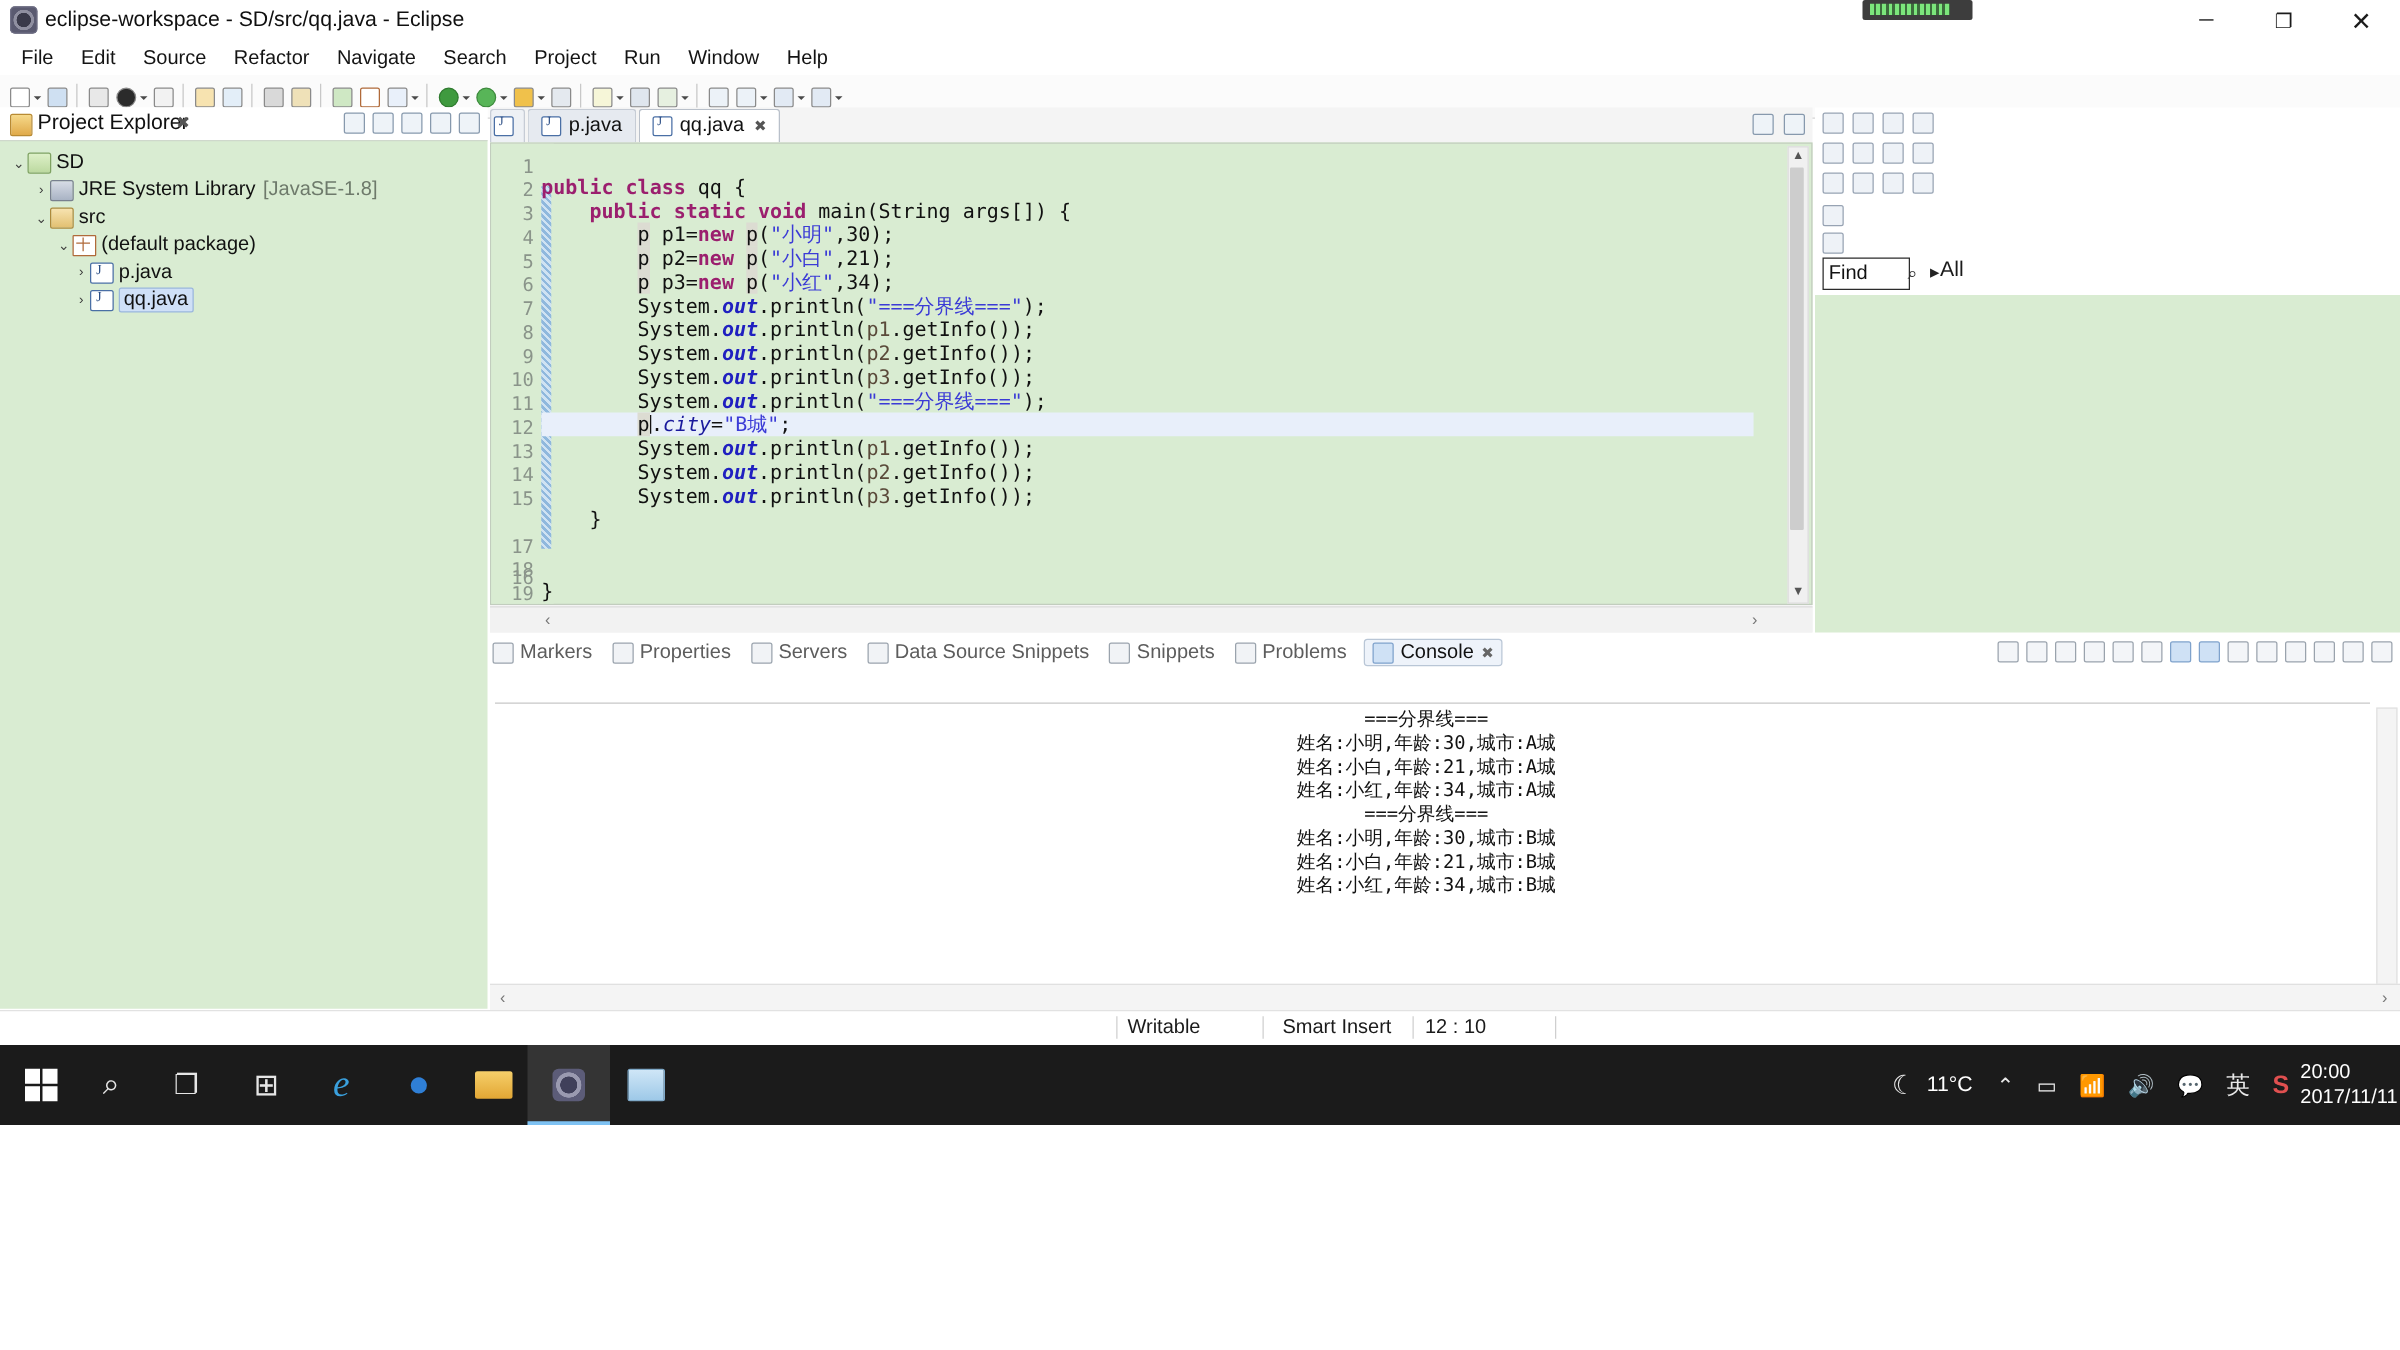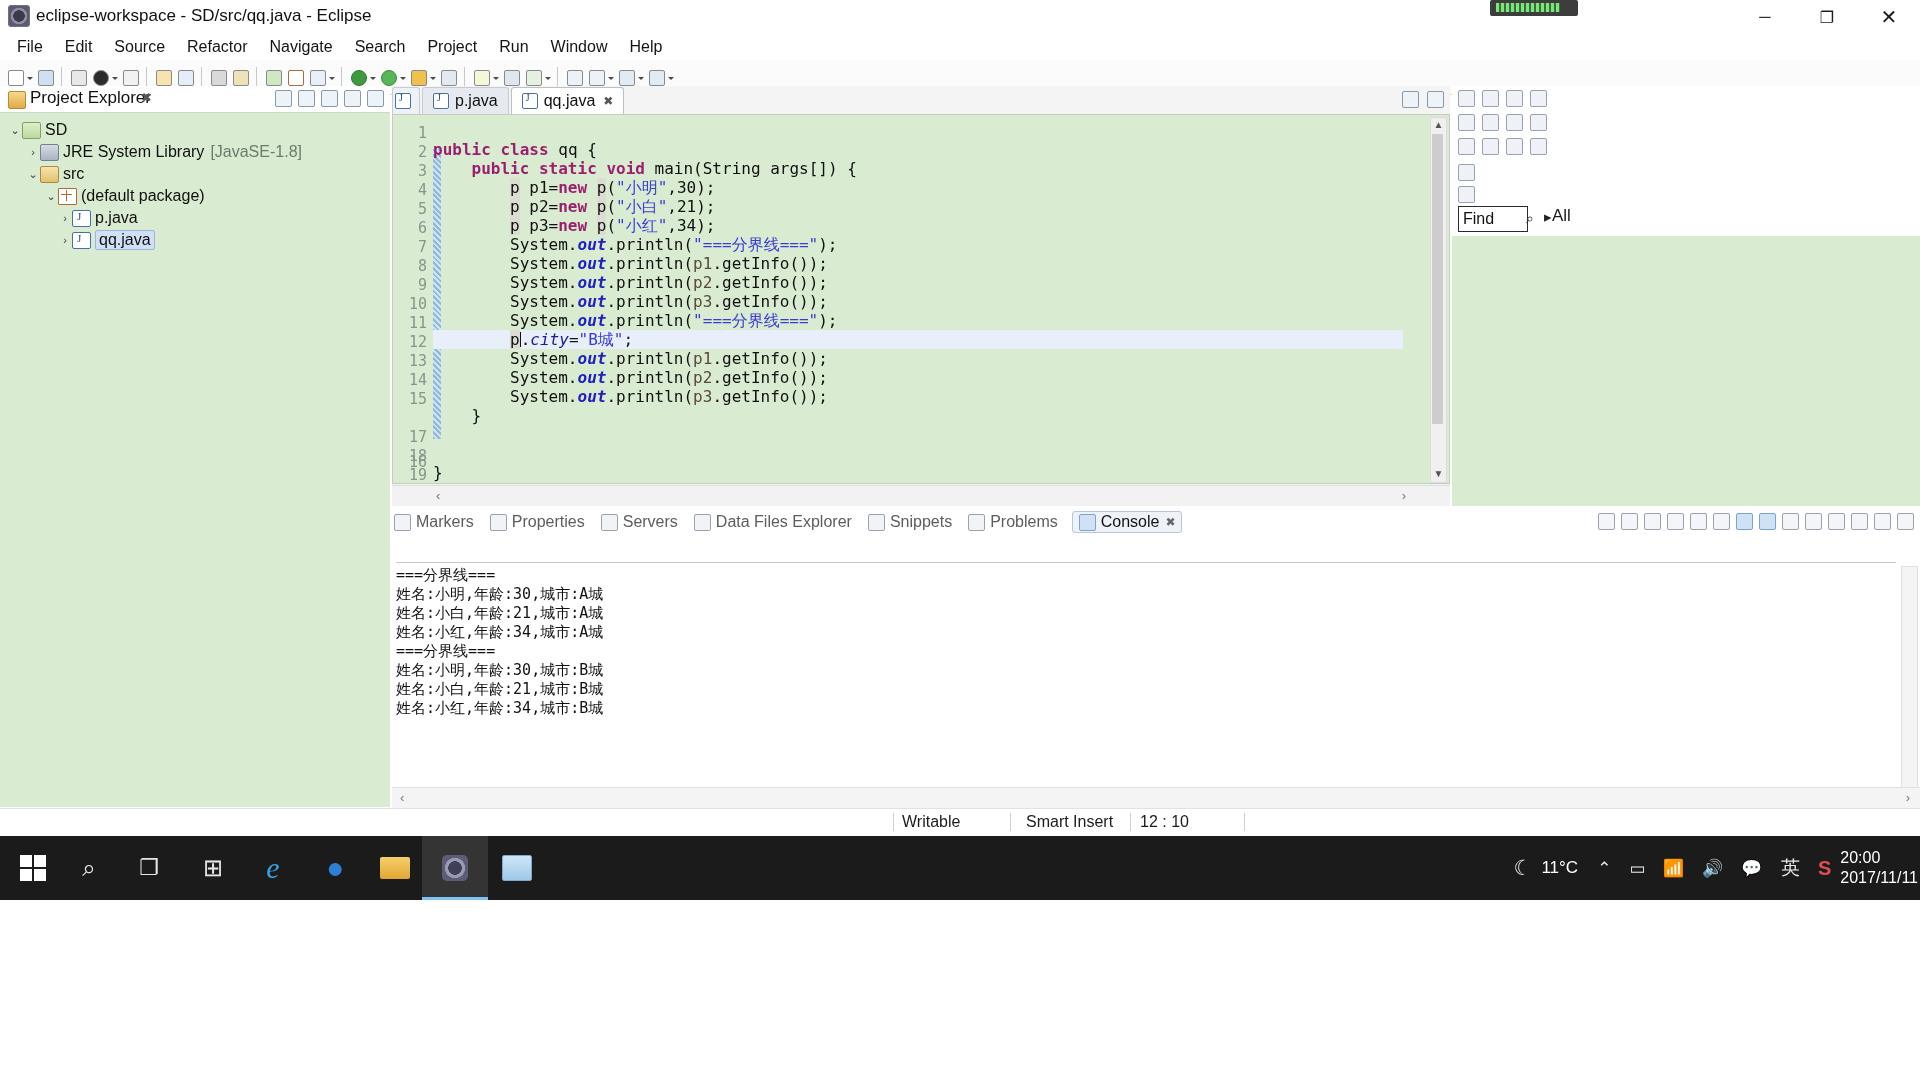--- a/index.html
+++ b/index.html
@@ -112,21 +112,21 @@
   .rp-head{position:absolute;left:0;top:0;width:468px;height:24px;}
   .rp-tools{position:absolute;left:6px;top:28px;display:flex;gap:7px;align-items:center;}
   .rp-tools2{position:absolute;left:6px;top:52px;display:flex;gap:7px;align-items:center;}
   .rp-find{position:absolute;left:6px;top:120px;width:64px;height:24px;border:1px solid #2b2b2b;background:#fff;
     font-size:16px;color:#111;display:flex;align-items:center;padding-left:4px;}
   .rp-all{position:absolute;left:100px;top:120px;font-size:17px;color:#1b1b1b;}
   .rp-body{position:absolute;left:0;top:150px;width:468px;height:270px;background:#d9ecd2;}
   .mini-ico{width:15px;height:15px;border:1px solid #97a3b3;background:#eef2f7;border-radius:2px;}
 
   
-  .bottom{position:absolute;left:392px;top:508px;width:1528px;height:300px;background:#ffffff;}
+  .bottom{position:absolute;left:392px;top:508px;width:1528px;height:300px;background:#ffffff;text-align:center;}
   .btabs{position:absolute;left:0;top:0;height:28px;display:flex;align-items:center;}
   .btab{display:flex;align-items:center;font-size:16px;color:#5d5d5d;margin-right:12px;padding:2px 2px;}
   .btab.active{color:#111;background:#eef3fa;border:1px solid #b9c6d6;border-radius:3px;padding:1px 6px;}
   .btab .bi{width:15px;height:15px;margin-right:5px;border:1px solid #9aa3ad;background:#f1f3f6;border-radius:2px;}
   .btab .bx{margin-left:6px;font-size:12px;color:#666;}
   .bt-tools{position:absolute;right:6px;top:5px;display:flex;gap:6px;align-items:center;}
   .bt-ico{width:15px;height:15px;border:1px solid #9aa3ad;background:#f3f5f8;border-radius:2px;}
   .bt-ico.on{background:#cfe1f5;border-color:#7fa2cc;}
   .term-line{position:absolute;left:4px;top:32px;font-size:16px;color:#111;white-space:nowrap;}
   .term-rule{position:absolute;left:4px;top:54px;width:1500px;height:1px;background:#c8c8c8;}
@@ -485,21 +485,21 @@
       <div class="btab">
         <span class="bi"></span>
         <span>Properties</span>
       </div>
       <div class="btab">
         <span class="bi"></span>
         <span>Servers</span>
       </div>
       <div class="btab">
         <span class="bi"></span>
-        <span>Data Files Explorer</span>
+        <span>Data Source Snippets</span>
       </div>
       <div class="btab">
         <span class="bi"></span>
         <span>Snippets</span>
       </div>
       <div class="btab">
         <span class="bi"></span>
         <span>Problems</span>
       </div>
       <div class="btab active">

